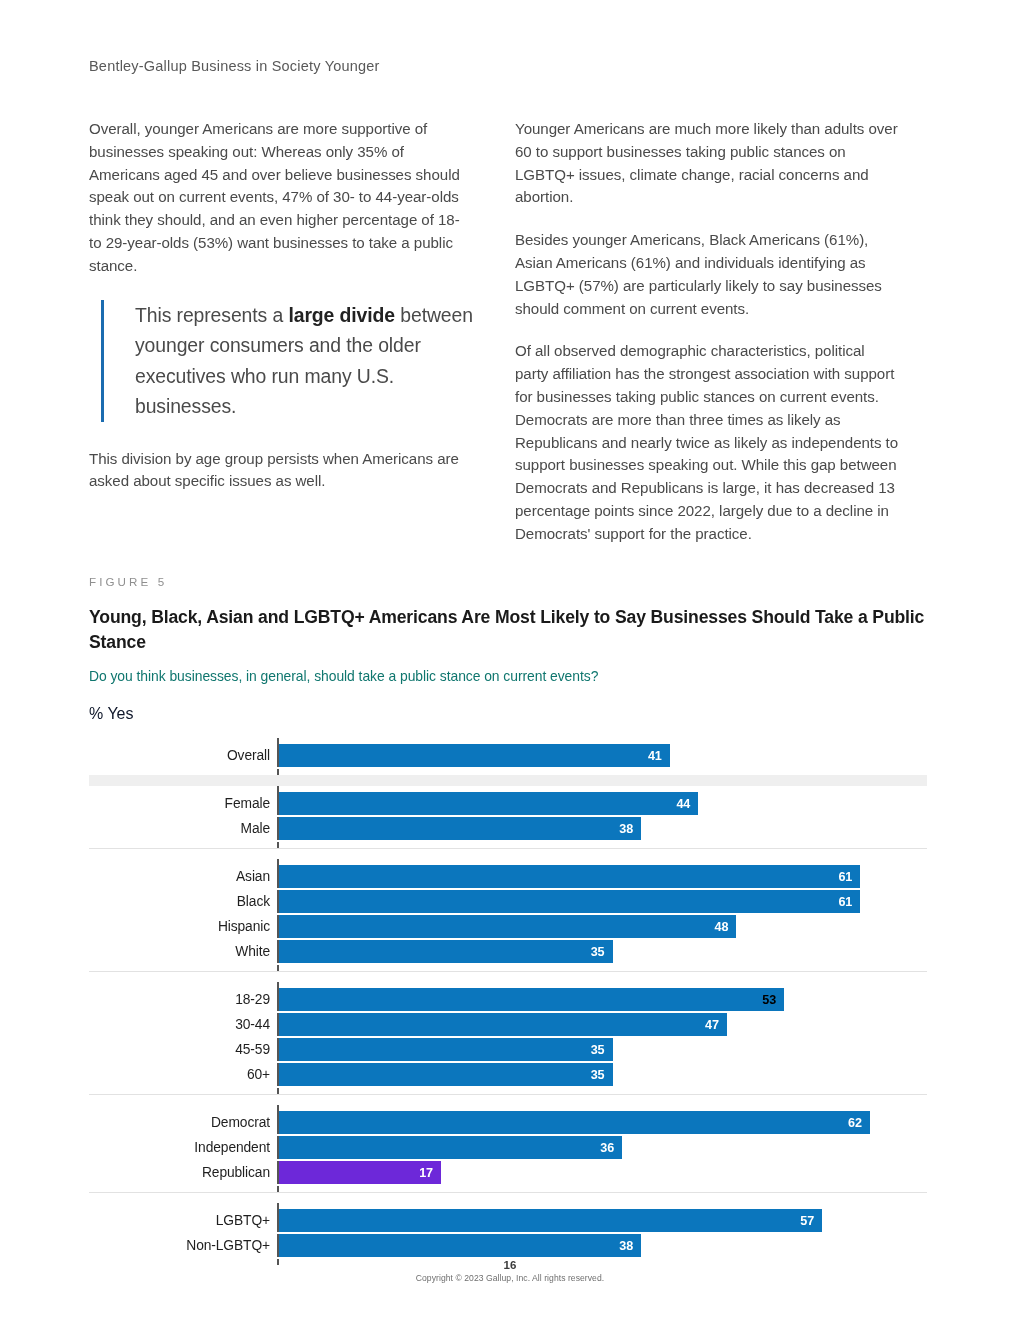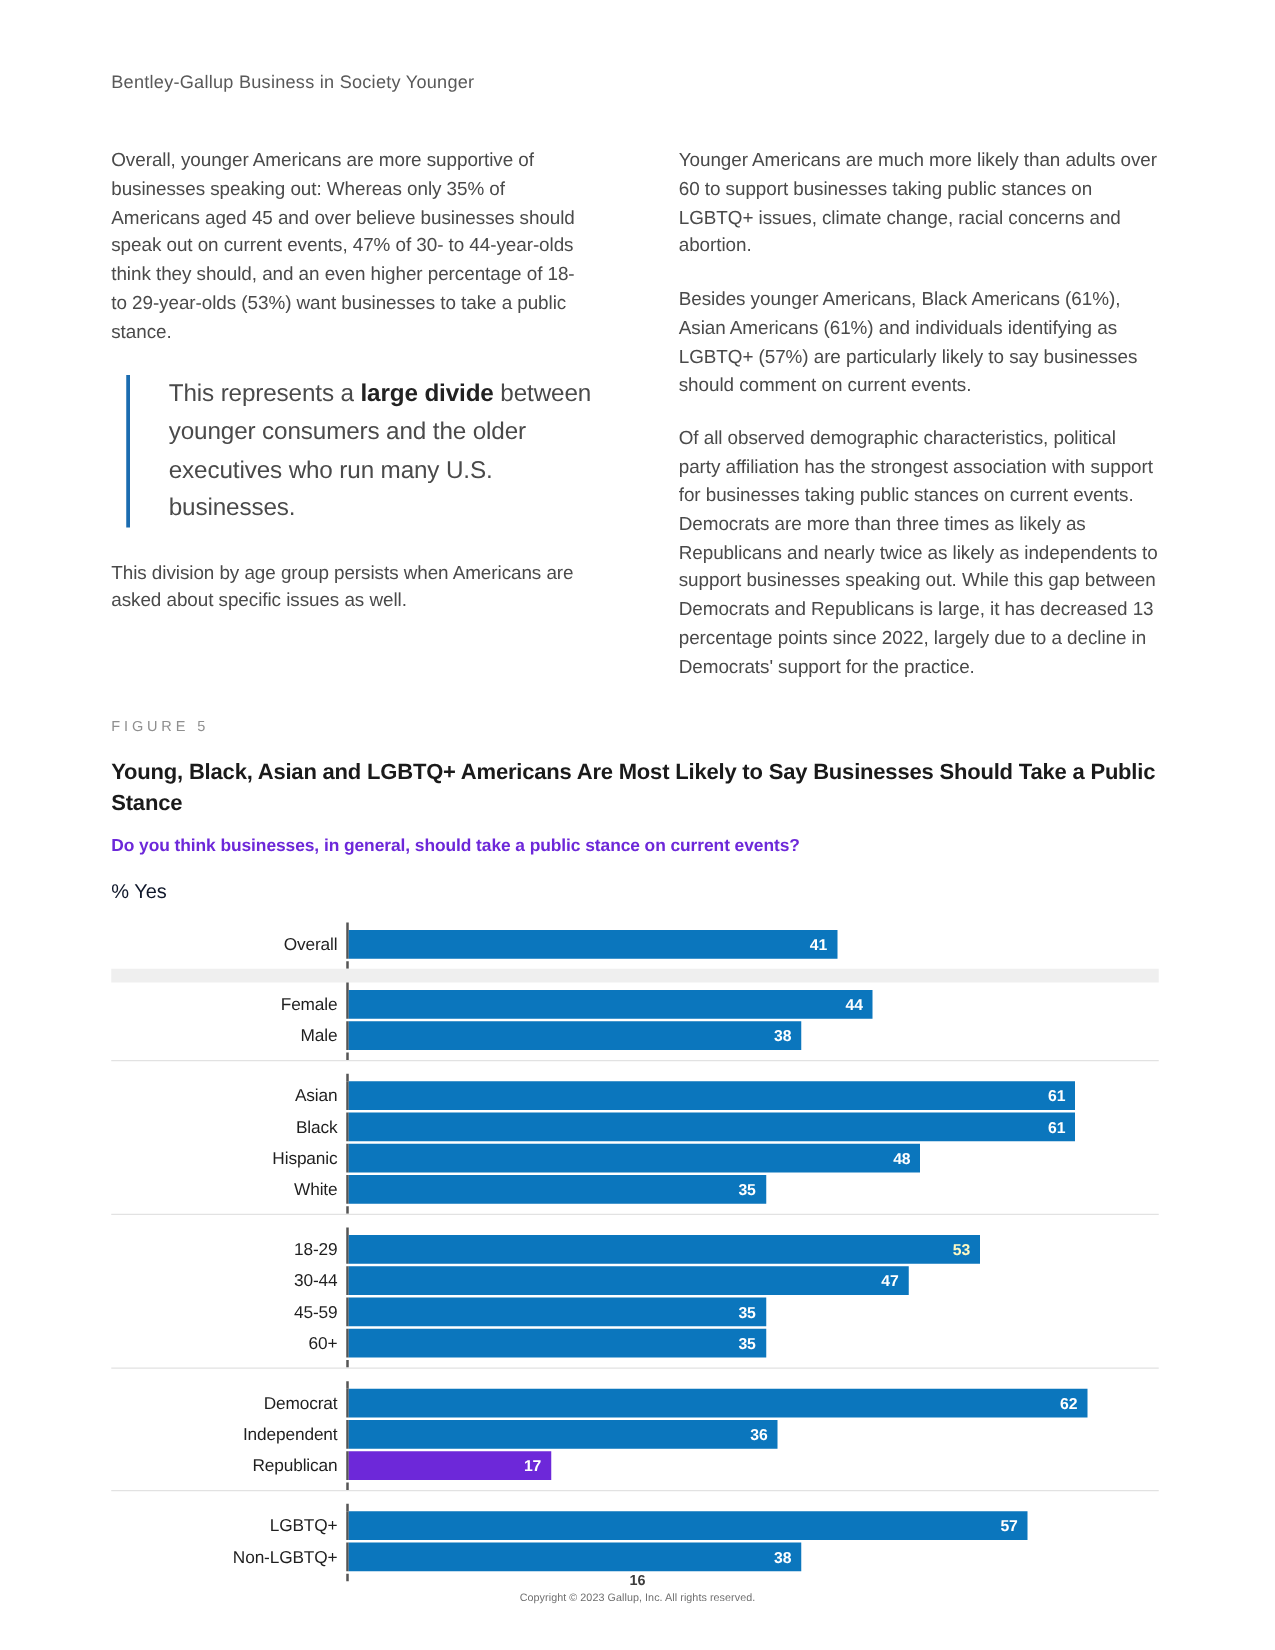--- a/index.html
+++ b/index.html
@@ -27,21 +27,21 @@
     white-space: nowrap;
   }
 
   
   .columns {
     position: absolute;
     left: 89px;
     top: 118px;
     width: 840px;
     display: flex;
-    gap: 68px;
+    gap: 40px;
   }
   .col { width: 386px; }
   .col p {
     margin: 0 0 20px 0;
     font-size: 15.1px;
     line-height: 22.8px;
     color: #4a4a4a;
     letter-spacing: -0.05px;
   }
   .col p:last-child { margin-bottom: 0; }
@@ -87,22 +87,22 @@
     line-height: 25px;
     color: #1a1a1a;
     letter-spacing: -0.15px;
   }
   .figure-question {
     position: absolute;
     left: 89px;
     top: 668px;
     width: 838px;
     font-size: 13.9px;
-    font-weight: 700;
-    color: #6d28d9;
+    font-weight: 400;
+    color: #0f766e;
     letter-spacing: -0.05px;
   }
   .figure-unit {
     position: absolute;
     left: 89px;
     top: 705px;
     font-size: 16px;
     color: #0f172a;
   }
 
@@ -327,21 +327,21 @@
     </div>
     <div class="bargroup line-before">
       <div class="gpad" style="position: relative;">
         <div class="axis-cap" style="top: 0px; height: 6px;"></div>
       </div>
       <div class="grow">
         <div class="cat-label">18-29</div>
         <div class="axis"></div>
         <div class="bar-area">
           <div class="bar" style="width: 505.059px; background: rgb(11, 118, 189);">
-            <span class="bar-value" style="color: #fef9c3;">53</span>
+            <span class="bar-value" style="color: #000000;">53</span>
           </div>
         </div>
       </div>
       <div class="grow">
         <div class="cat-label">30-44</div>
         <div class="axis"></div>
         <div class="bar-area">
           <div class="bar" style="width: 447.882px; background: rgb(11, 118, 189);">
             <span class="bar-value" style="color: rgb(255, 255, 255);">47</span>
           </div>

